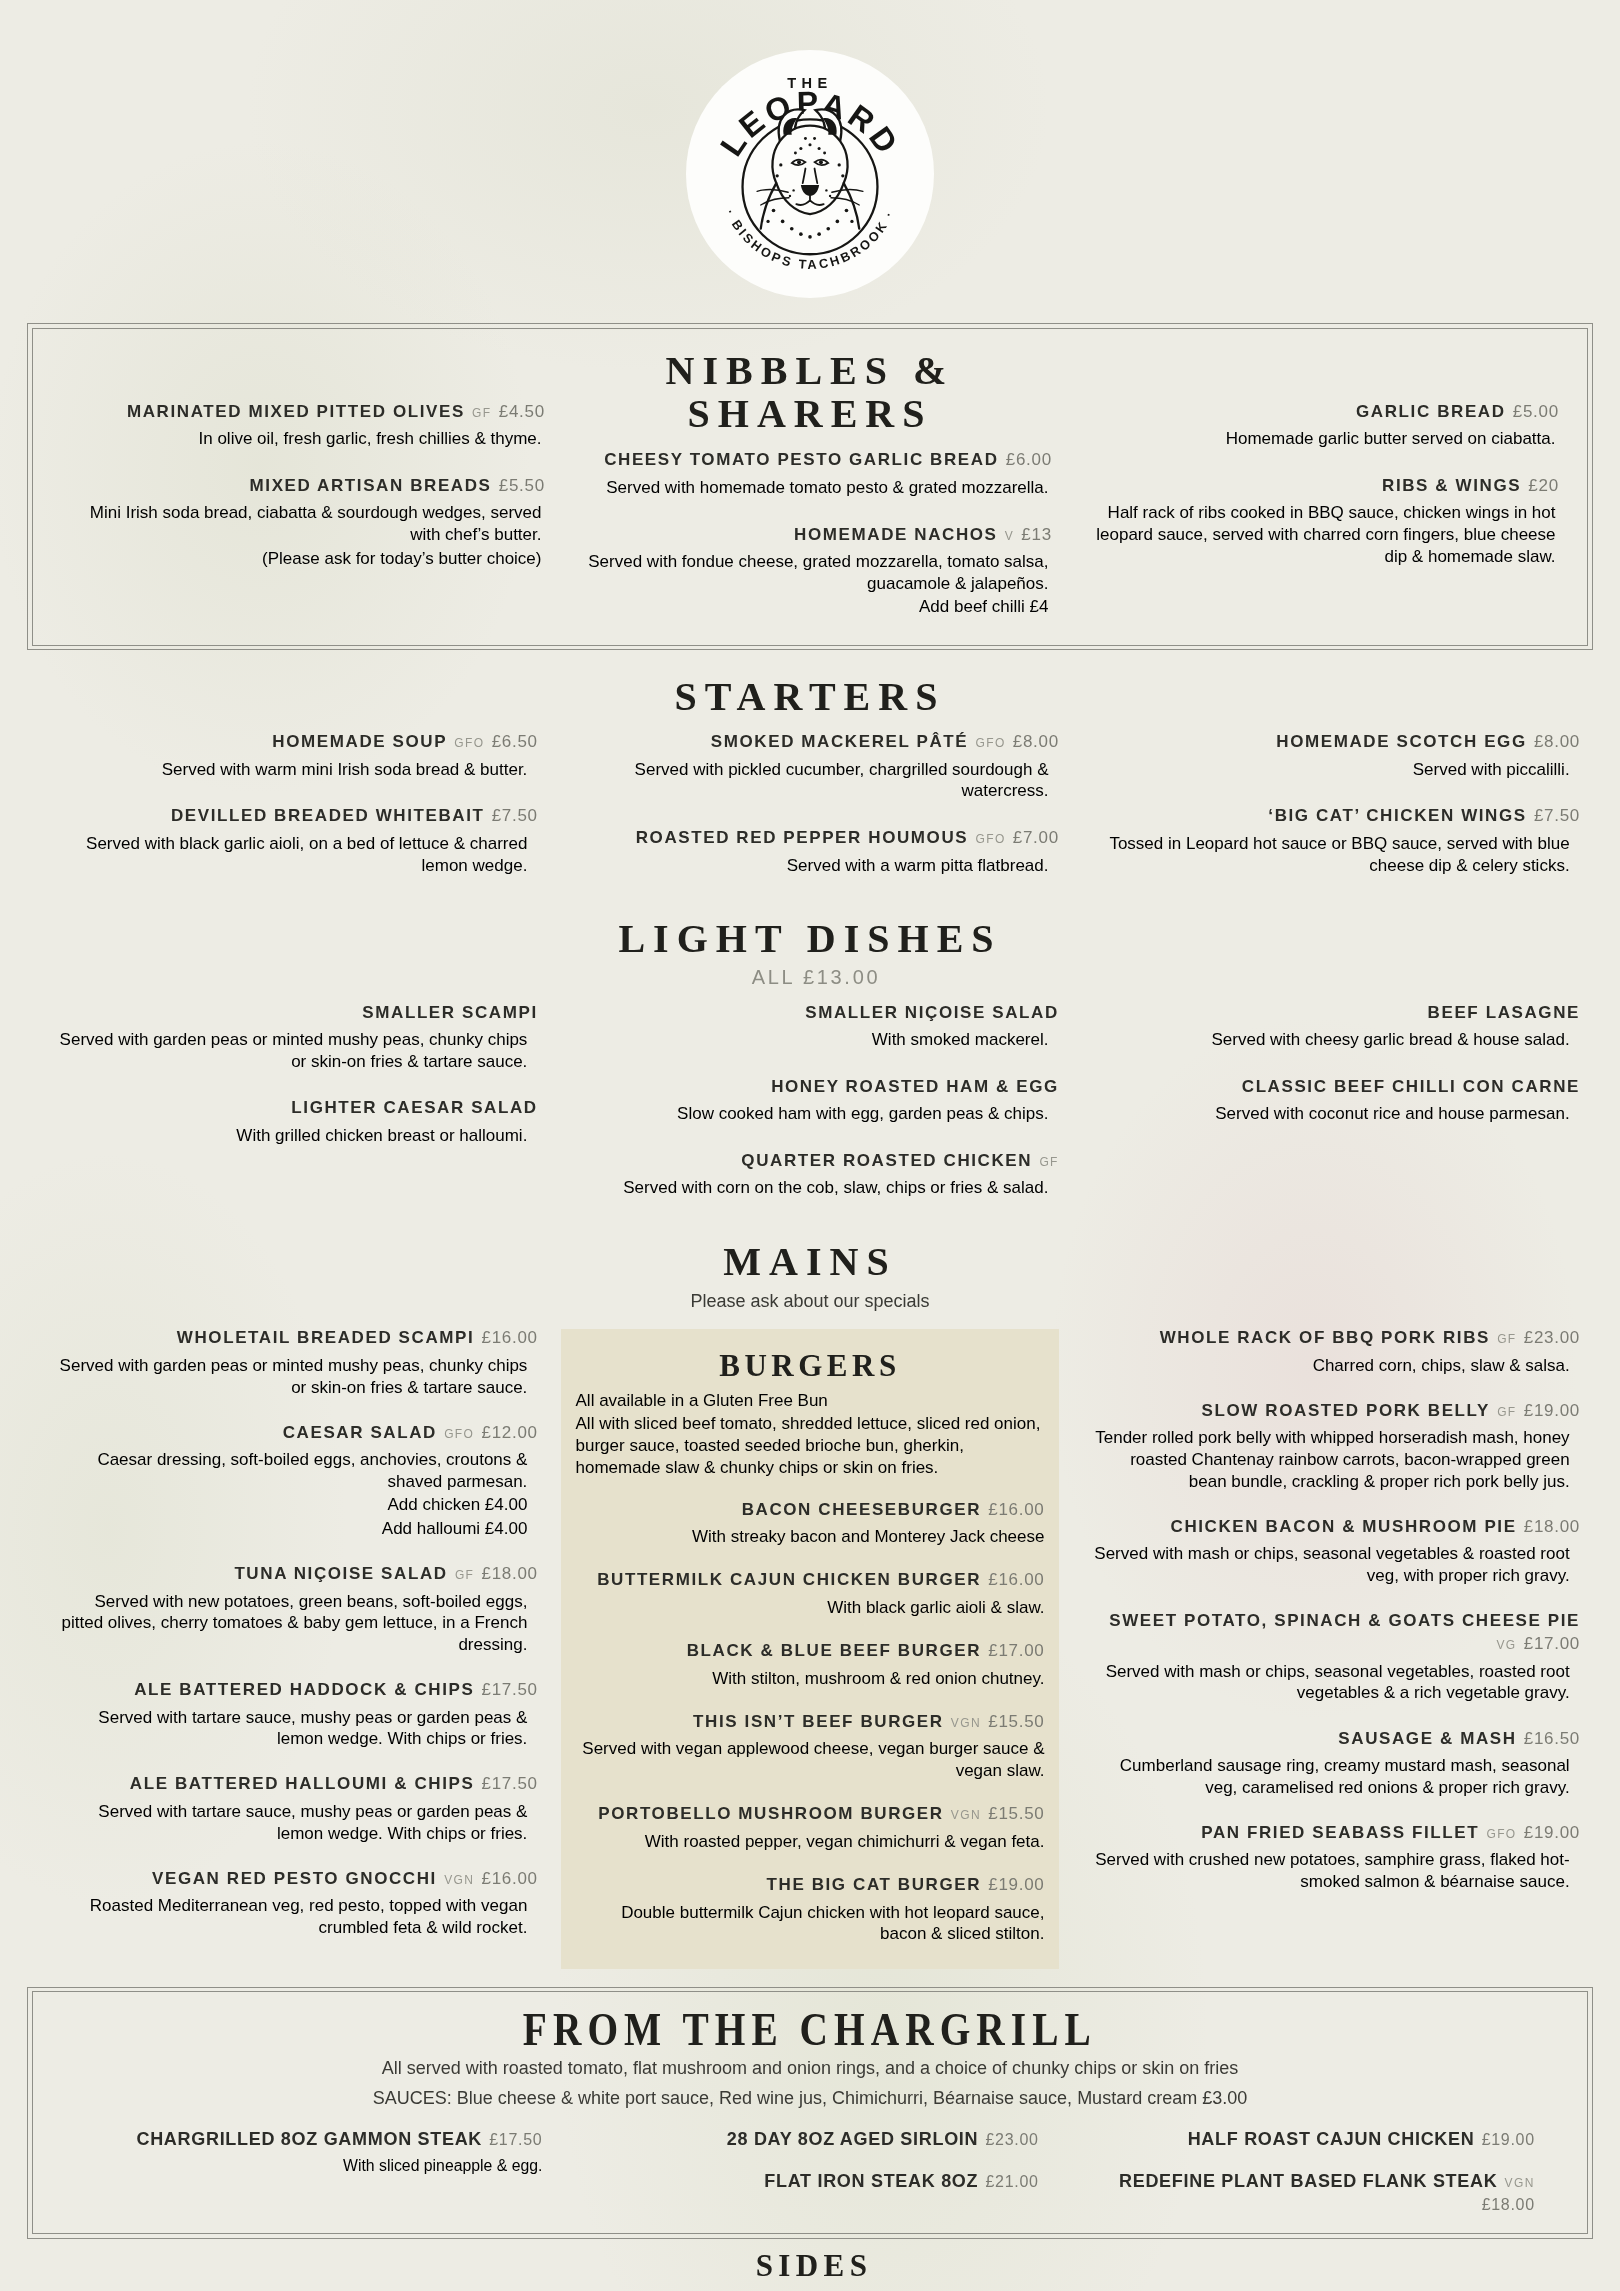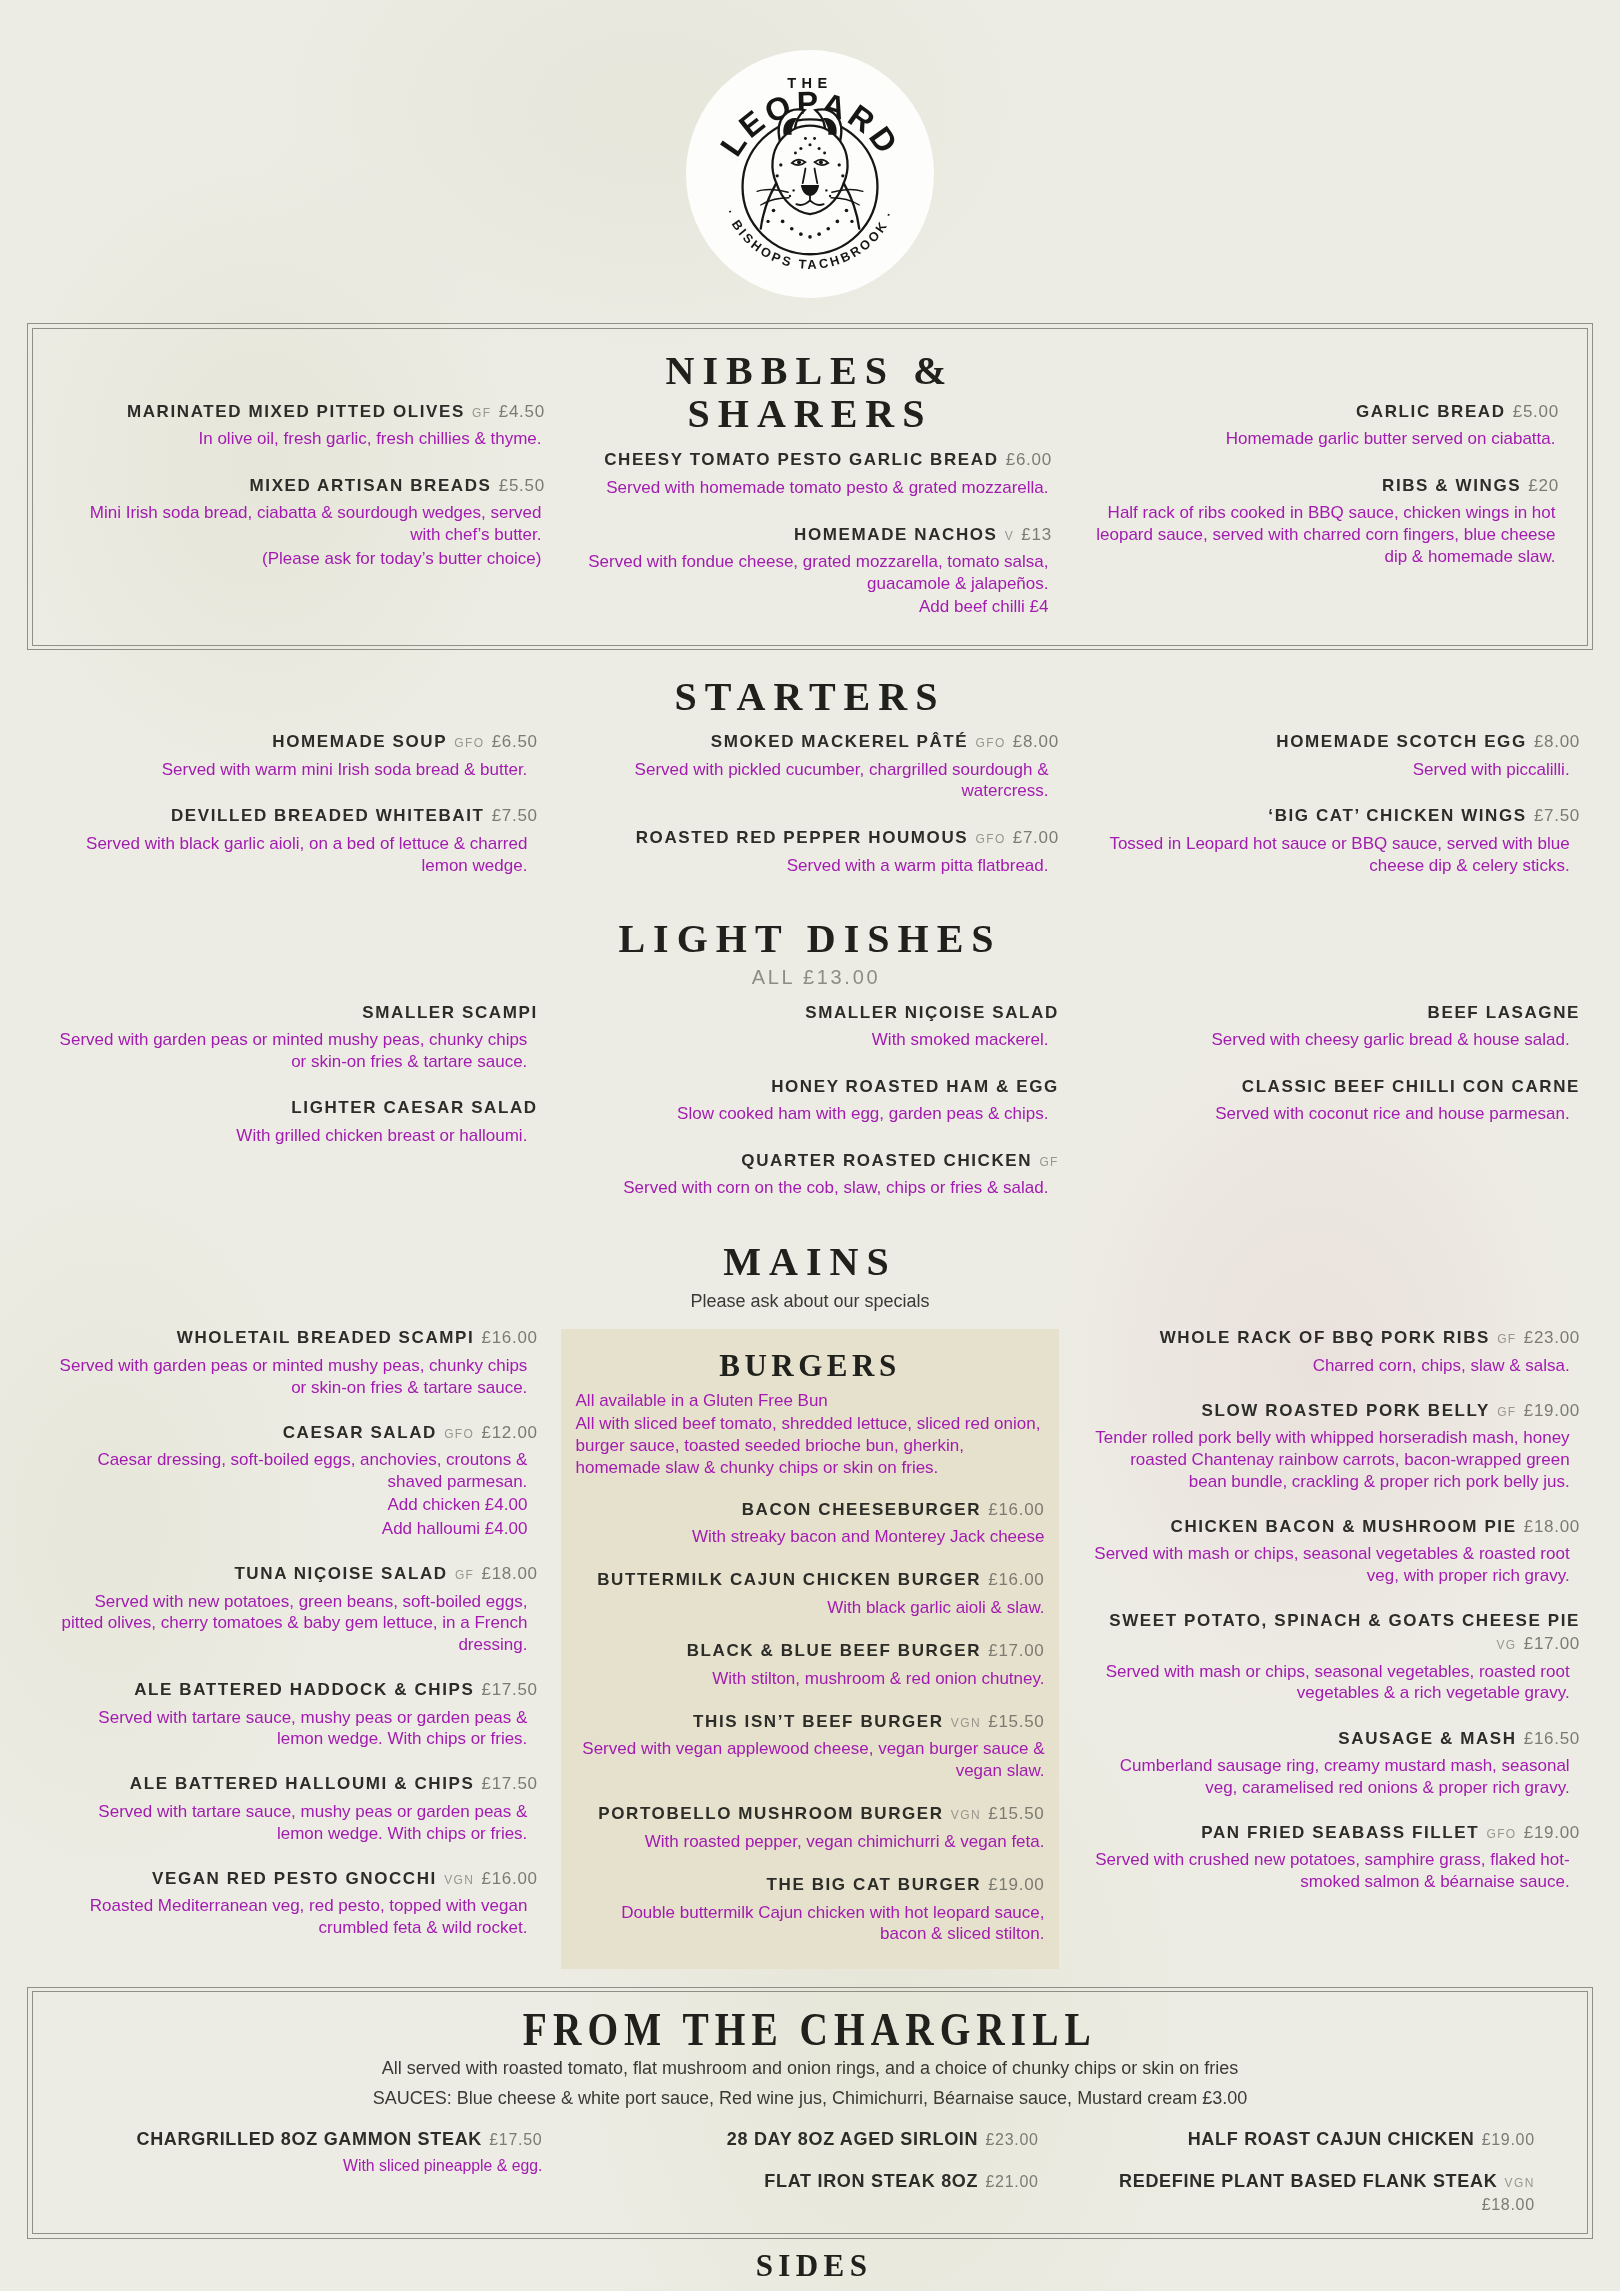--- a/index.html
+++ b/index.html
@@ -25,21 +25,21 @@
   }
   .subtitle{font-size:20px;letter-spacing:2.7px;color:#8d8d84;text-align:center;margin-top:5.4px;padding-left:12px;}
   .note{font-size:18px;color:#3a3a35;text-align:center;margin-top:5.4px;line-height:1.35;}
 
   .cols{display:grid;grid-template-columns:1fr 1fr 1fr;column-gap:23.4px;padding:0 40px;margin-top:12.6px;}
   .mi{text-align:right;margin-bottom:25px;}
   .mi-h{line-height:1.35;}
   .mi-n{font-weight:700;font-size:17px;letter-spacing:1.6px;color:#2c2c28;}
   .mi-t{font-size:12px;color:#97978e;letter-spacing:1.4px;margin-left:7.2px;}
   .mi-p{font-size:17px;color:#7b7b73;letter-spacing:0.7px;margin-left:7.2px;font-weight:400;}
-  .mi-d{font-size:17px;line-height:1.28;color:#a21caf;margin-top:4.5px;max-width:477px;margin-left:auto;margin-right:auto;}
+  .mi-d{font-size:17px;line-height:1.28;color:#000000;margin-top:4.5px;max-width:477px;margin-left:auto;margin-right:auto;}
   .mi-x{margin-top:1.8px;}
 
   .frame{border:1.8px solid #8f8f88;padding:3.6px;margin:0 27px;}
   .frame-inner{border:0.9px solid #8f8f88;padding:20px 12.6px 1.8px;}
   .nibbles .side-col{padding-top:52px;}
   .nibbles .serif-title{margin-bottom:14.4px;font-family:Liberation Serif, serif;}
   .nibbles .cols{margin-top:0;padding:0 16px;}
 
   .open{margin-top:25px;}
   .light{margin-top:16px;}

